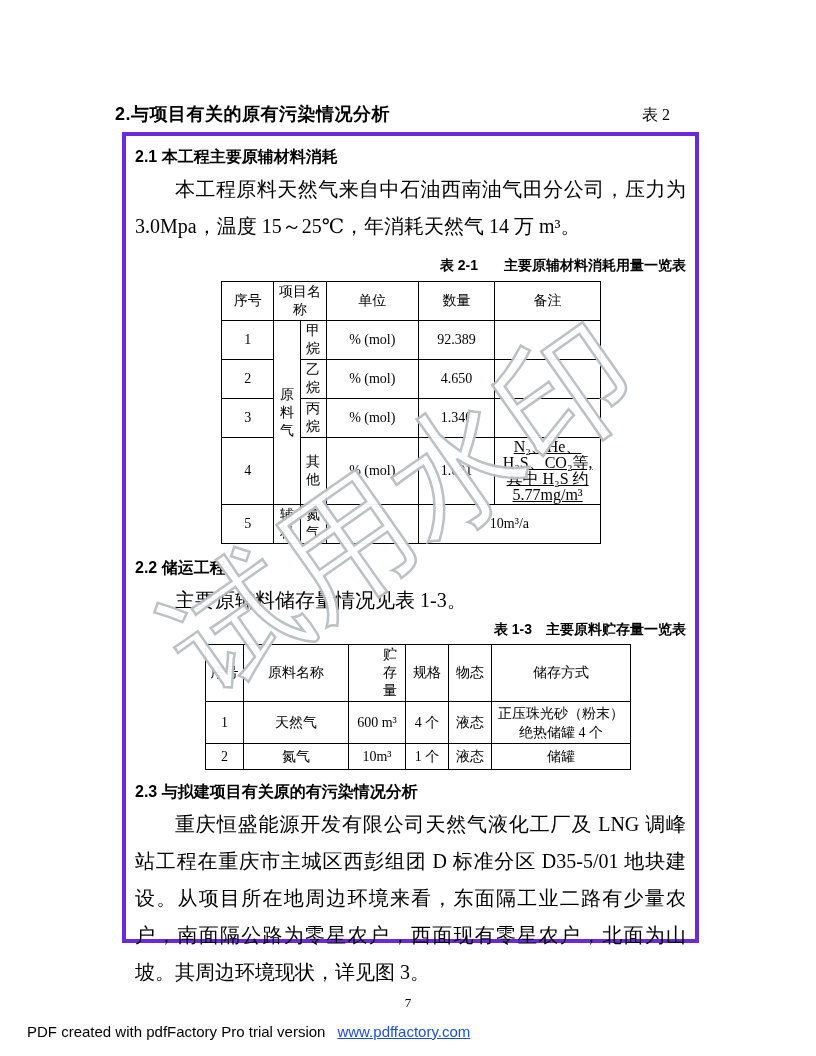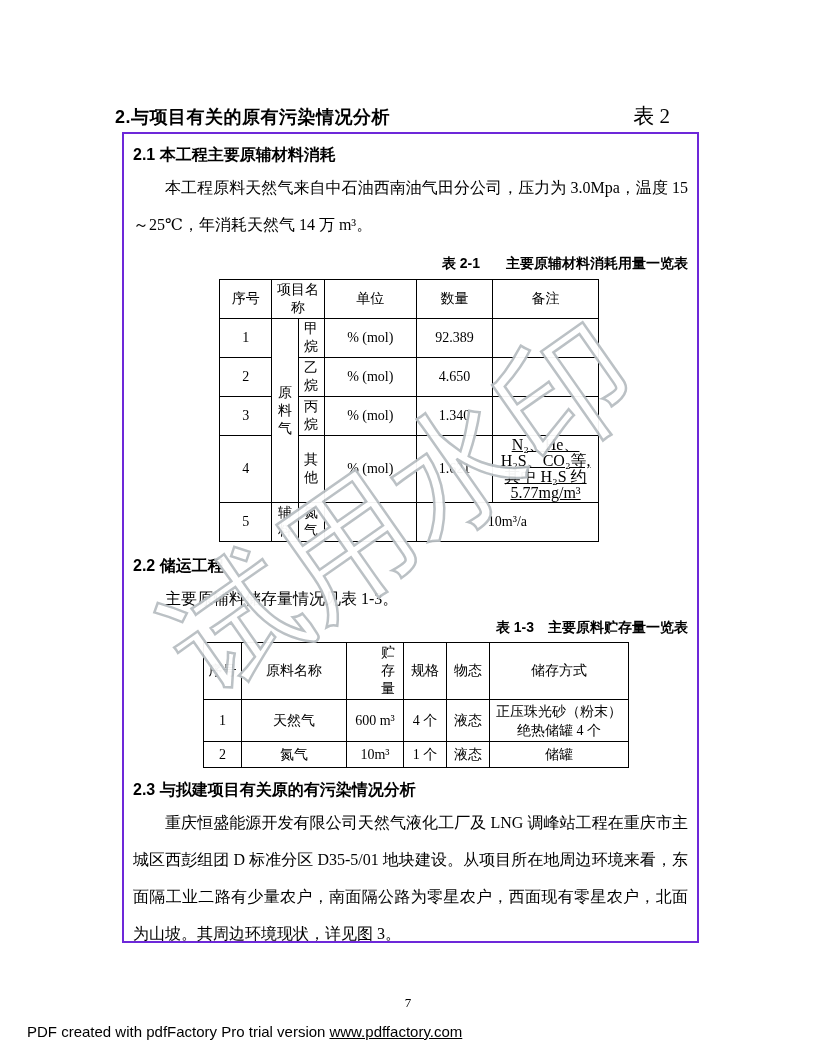--- a/index.html
+++ b/index.html
@@ -17,37 +17,37 @@
   
   .title-row {
     position: absolute;
     left: 115px; top: 102px; width: 555px;
     display: flex; justify-content: space-between; align-items: baseline;
   }
   .doc-title {
     font-family: "Liberation Sans", "DejaVu Sans", sans-serif;
     font-weight: bold; font-size: 18px; letter-spacing: 0.5px;
   }
-  .table-ref { font-size: 21px; }
+  .table-ref { font-size: 16px; }
 
   
   .content-box {
     position: absolute;
     left: 122px; top: 132px;
     width: 577px; height: 811px;
-    border: 2px solid #6d28d9;
+    border: 4px solid #6d28d9;
     padding: 5px 9px 0 9px;
   }
   .sec-heading {
     font-family: "Liberation Sans", "DejaVu Sans", sans-serif;
     font-weight: bold; font-size: 16px;
     margin-top: 6px;
   }
   .body-para {
-    font-size: 16px; line-height: 37px;
+    font-size: 20px; line-height: 37px;
     text-indent: 2em; text-align: justify;
     margin-top: 3px;
   }
   .tbl-caption {
     text-align: right;
     font-family: "Liberation Sans", "DejaVu Sans", sans-serif;
     font-weight: bold; font-size: 14px;
   }
   .cap1 { margin-top: 12px; margin-bottom: 6px; }
   .cap2 { margin-top: 2px; margin-bottom: 5px; }
@@ -100,23 +100,23 @@
     left: 0; top: 995px; width: 816px;
     text-align: center; font-size: 13px;
   }
   .pdf-footer {
     position: absolute;
     left: 27px; top: 1023px;
     font-family: "Liberation Sans", "DejaVu Sans", sans-serif;
     font-size: 15px;
   }
   .pdf-footer a.footer-link {
-    color: #000000;
+    color: #1d4ed8;
     text-decoration: underline;
-    margin-left: 4px;
+    margin-left: 12px;
   }
 </style>
 </head>
 <body>
 
 <div class="page">
 
   <div class="title-row">
     <span class="doc-title">2.与项目有关的原有污染情况分析</span>
     <span class="table-ref">表 2</span>

